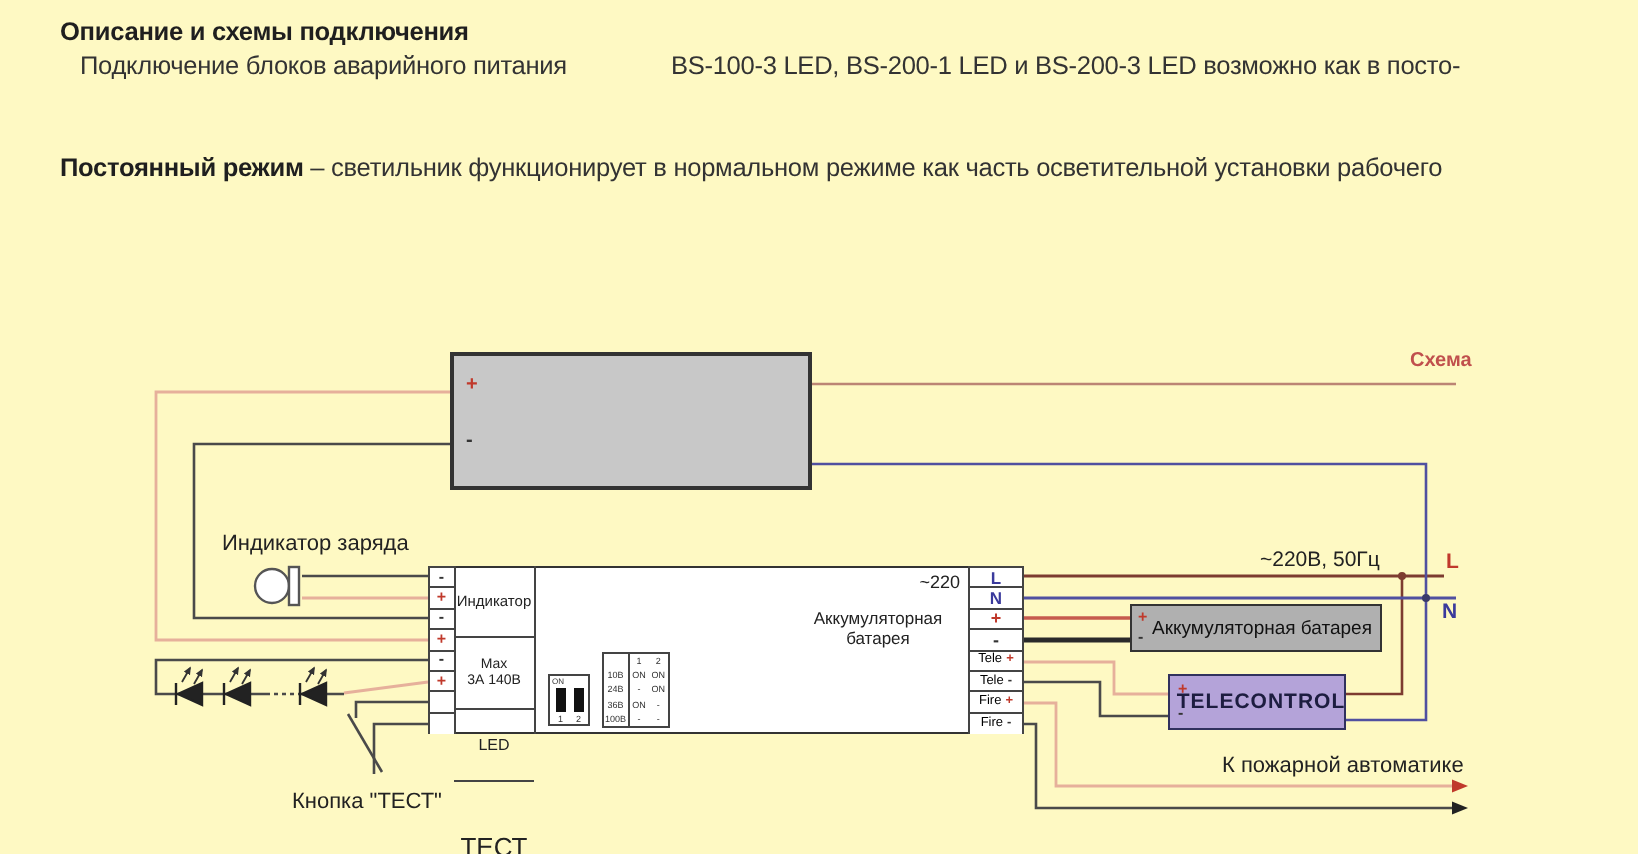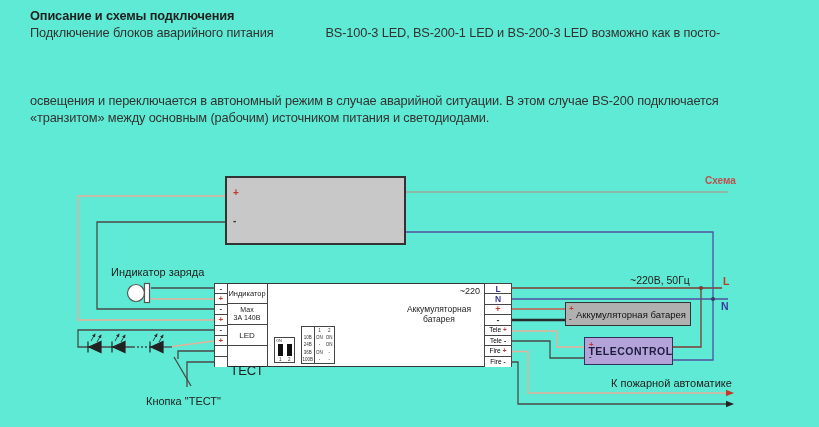--- a/index.html
+++ b/index.html
@@ -1,16 +1,16 @@
 <!DOCTYPE html>
 <html><head>
 <meta charset="utf-8">
 <style>
   html,body{margin:0;padding:0;background:#fff;}
-  .page{position:relative;width:819px;height:427px;background:#5eead4;overflow:hidden;
+  .page{position:relative;width:819px;height:427px;background:#fef9c3;overflow:hidden;
         font-family:"Liberation Sans",sans-serif;}
   .t{position:absolute;white-space:nowrap;color:#333;font-size:12.8px;letter-spacing:-0.15px;line-height:15px;}
   .bold{font-weight:bold;color:#1f1f1f;}
   .gap{display:inline-block;width:52px;}
   .lbl{position:absolute;white-space:nowrap;font-size:11px;color:#222;}
   svg.wires{position:absolute;left:0;top:0;pointer-events:none;}
   .box{position:absolute;box-sizing:border-box;}
   .driver{left:225px;top:176px;width:181px;height:69px;background:#c8c8c8;border:2px solid #333;
           text-align:center;color:#222;}
   .driver .l1{position:absolute;left:0;right:0;top:14px;font-size:11px;}
@@ -22,21 +22,21 @@
   .strip{position:absolute;box-sizing:border-box;background:#fff;border:1px solid #444;}
   .strip .cell{box-sizing:border-box;height:10.4px;border-bottom:1px solid #444;
                display:flex;align-items:center;justify-content:center;
                font-size:8px;font-weight:bold;line-height:8px;background:#fff;}
   .strip .cell:last-child{border-bottom:none;}
   .lstrip{left:214px;top:283px;width:13.5px;height:84px;}
   .rstrip{left:484px;top:283px;width:28px;height:84px;}
   .rstrip .cell{font-weight:normal;font-size:6.5px;gap:2px;}
   .rstrip .ln{font-size:8.5px;font-weight:bold;color:#3a3a9c;}
   .labcol{left:227px;top:283px;width:41px;height:84px;border-right:1px solid #444;box-sizing:border-box;}
-  .labcol .lc{box-sizing:border-box;height:21px;border-bottom:1px solid #444;display:flex;
+  .labcol .lc{box-sizing:border-box;height:36px;border-bottom:1px solid #444;display:flex;
               flex-direction:column;align-items:center;justify-content:center;color:#222;}
   .labcol .lc:last-child{border-bottom:none;}
   .fz75{font-size:7.5px;} .fz7{font-size:7px;line-height:8px;} .fz8{font-size:8px;} .fz9{font-size:13px;margin-top:14px;}
   .inlab{position:absolute;color:#222;white-space:nowrap;}
   .dip{left:274px;top:337px;width:21px;height:26px;border:1px solid #444;background:#fff;}
   .dip .on{position:absolute;left:1px;top:0px;font-size:4px;color:#333;}
   .dip .hd{position:absolute;width:5px;height:12px;background:#111;top:6px;}
   .dip .n1,.dip .n2{position:absolute;bottom:0px;font-size:4.5px;color:#333;}
   .vtab{left:301px;top:326px;width:34px;height:38px;border:1px solid #444;background:#fff;
         font-size:4.5px;color:#333;}
@@ -49,26 +49,27 @@
   .tele{left:584px;top:337px;width:89px;height:28px;background:#b4a3d9;border:1.5px solid #31315e;
         display:flex;align-items:center;justify-content:center;font-size:10.5px;font-weight:bold;
         color:#1d1d40;letter-spacing:0.5px;padding-left:4px;}
 </style>
 </head>
 <body>
 
 <div class="page">
 
   <div class="t bold" style="left:30px;top:8px;">Описание и схемы подключения</div>
-  <div class="t" style="left:30px;top:25px;">
+  <div class="t" style="left:40px;top:25px;">
     <span>Подключение блоков аварийного питания</span><span class="gap"></span><span>BS-100-3 LED, BS-200-1 LED и BS-200-3 LED возможно как в посто-</span>
   </div>
 
-  <div class="t" style="left:30px;top:93px;">освещения и переключается в автономный режим в случае аварийной ситуации. В этом случае BS-200 подключается</div>
-  <div class="t" style="left:30px;top:110px;">«транзитом» между основным (рабочим) источником питания и светодиодами.</div>
+  <div class="t" style="left:30px;top:76px;">
+    <span class="bold">Постоянный режим</span><span> – светильник функционирует в нормальном режиме как часть осветительной установки рабочего</span>
+  </div>
 
 
   <div>
 
     <svg class="wires" width="819" height="427" viewBox="0 0 819 427">
       <defs>
         <marker id="la" markerWidth="5" markerHeight="5" refX="3.5" refY="2" orient="auto">
           <path d="M0,0L4.5,2L0,4z" fill="#333"></path>
         </marker>
       </defs>

